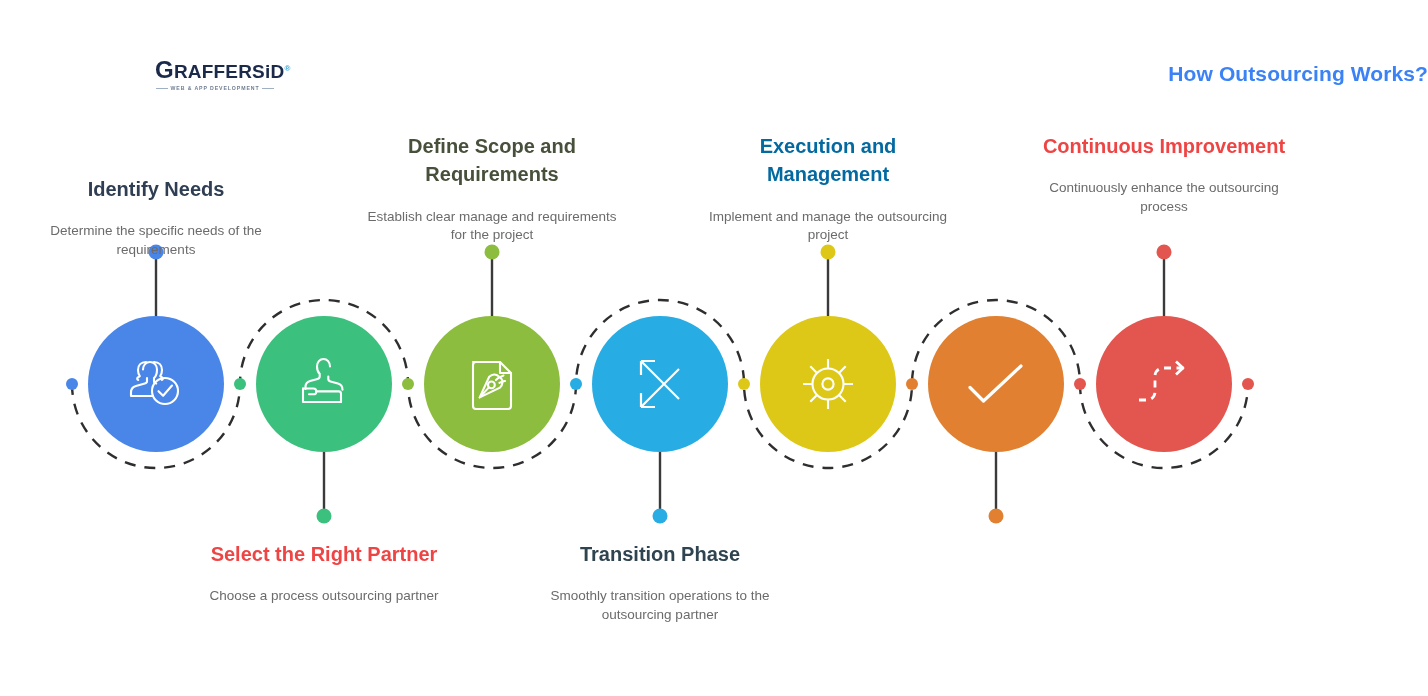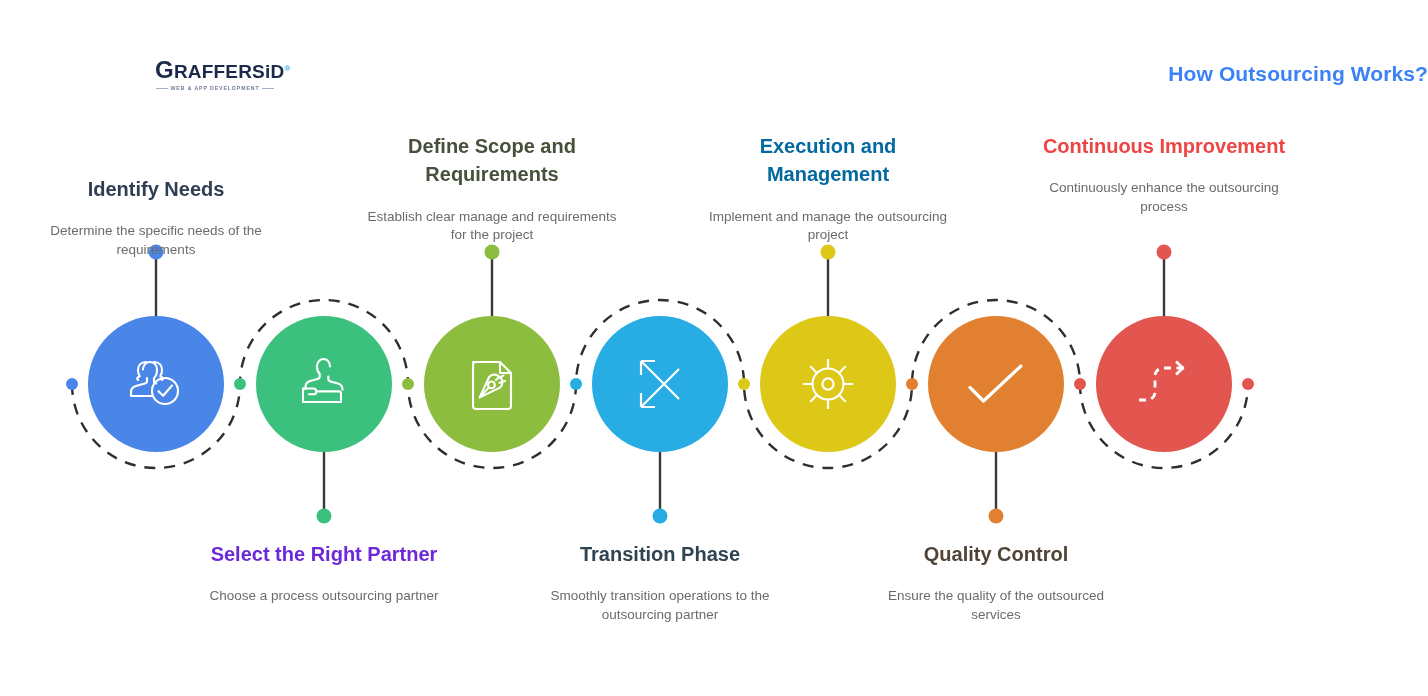--- a/index.html
+++ b/index.html
@@ -195,42 +195,38 @@
       </svg>
     </span>
   </div>
 
   <div class="caption up" style="left:26px; top:156px;">
     <div class="c-title" style="color:#2f3e52;margin-top:19px;">Identify Needs</div>
     <div class="c-desc">Determine the specific needs of the requirements</div>
   </div>
 
   <div class="caption down" style="left:194px; top:540px;">
-    <div class="c-title" style="color:#6d28d9;">Select the Right Partner</div>
+    <div class="c-title" style="color:#ef4444;">Select the Right Partner</div>
     <div class="c-desc">Choose a process outsourcing partner</div>
   </div>
 
   <div class="caption up" style="left:362px; top:132px;">
     <div class="c-title" style="color:#47503a;">Define Scope and Requirements</div>
     <div class="c-desc">Establish clear manage and requirements for the project</div>
   </div>
 
   <div class="caption down" style="left:530px; top:540px;">
     <div class="c-title" style="color:#2f4450;">Transition Phase</div>
     <div class="c-desc">Smoothly transition operations to the outsourcing partner</div>
   </div>
 
   <div class="caption up" style="left:698px; top:132px;">
     <div class="c-title" style="color:#0369a1;">Execution and Management</div>
     <div class="c-desc">Implement and manage the outsourcing project</div>
   </div>
 
-  <div class="caption down" style="left:866px; top:540px;">
-    <div class="c-title" style="color:#4f4337;">Quality Control</div>
-    <div class="c-desc">Ensure the quality of the outsourced services</div>
-  </div>
 
   <div class="caption up" style="left:1034px; top:132px;">
     <div class="c-title" style="color:#ef4444;">Continuous Improvement</div>
     <div class="c-desc">Continuously enhance the outsourcing process</div>
   </div>
 
 </div>
 
 </body></html>

